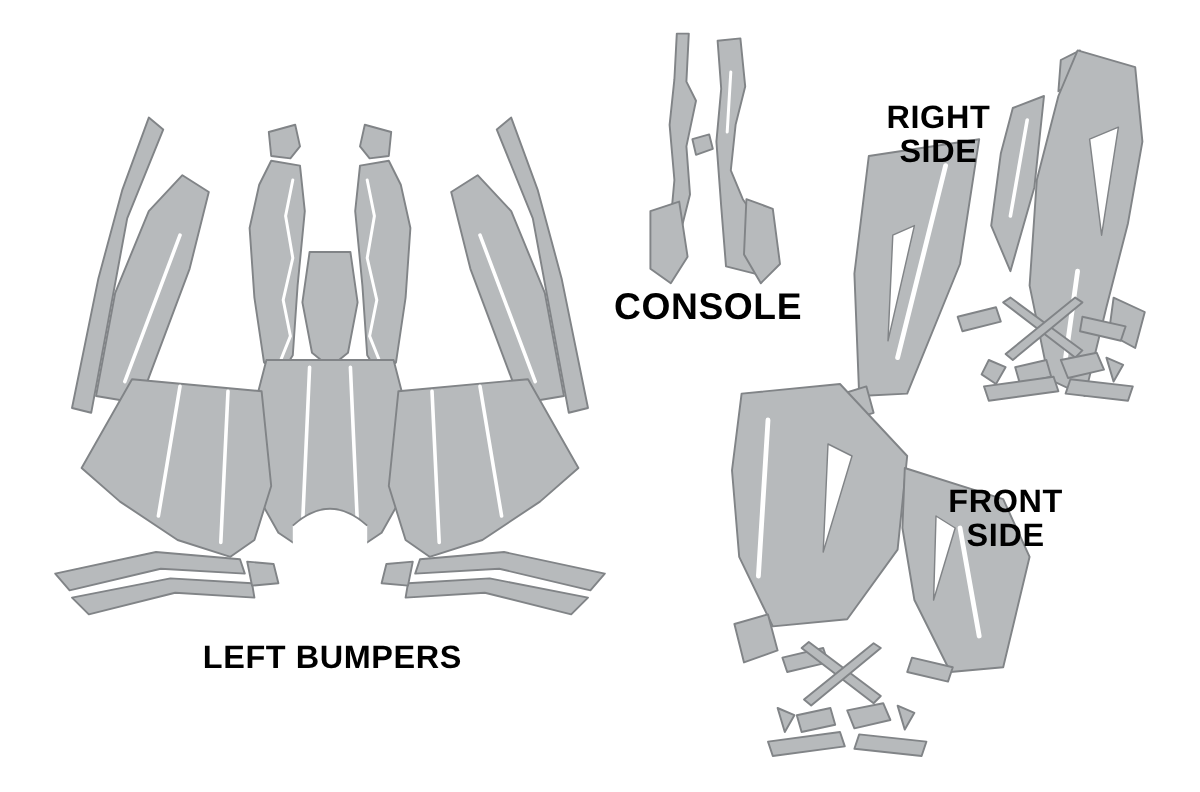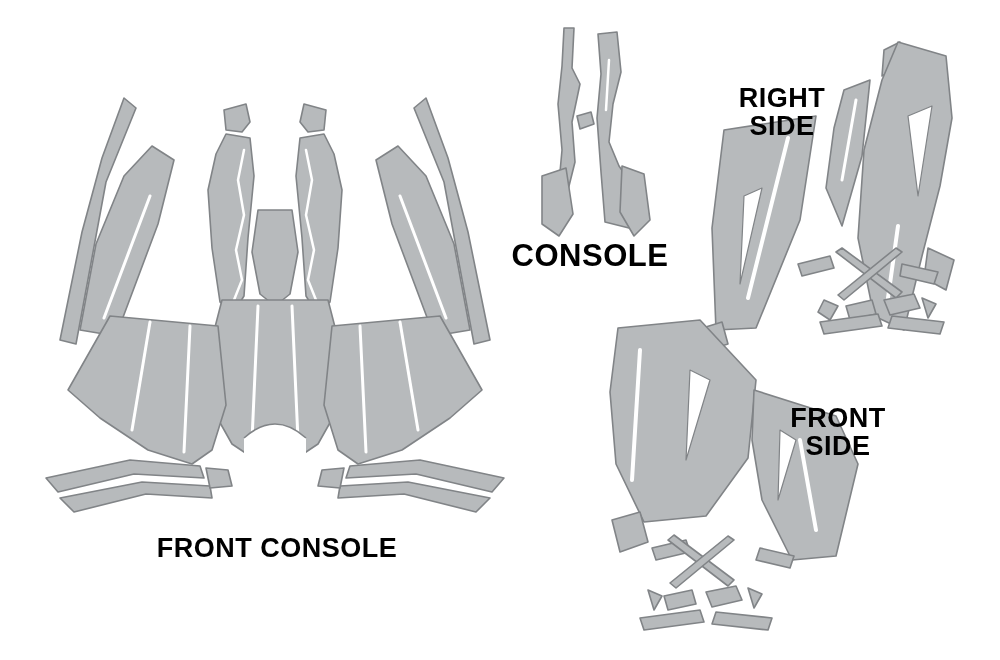--- a/index.html
+++ b/index.html
@@ -141,21 +141,21 @@
       <path class="piece" d="M664,596 L692,590 L696,604 L668,610 Z"></path>
       <path class="piece" d="M706,592 L736,586 L742,600 L712,607 Z"></path>
       <path class="piece" d="M648,590 L662,596 L654,610 Z"></path>
       <path class="piece" d="M748,588 L762,594 L754,608 Z"></path>
       <path class="piece" d="M640,618 L700,610 L704,622 L644,630 Z"></path>
       <path class="piece" d="M716,612 L772,618 L768,630 L712,624 Z"></path>
     </g>
   </svg>
 
   <div class="label label-front" style="left:277px;top:533px;">
-    <div>FRONT CONSOLE</div>
+    <div>LEFT BUMPERS</div>
   </div>
 
   <div class="label label-console" style="left:590px;top:243px;">
     <div>CONSOLE</div>
   </div>
 
   <div class="label label-side" style="left:782px;top:84px;">
     <div>RIGHT</div>
     <div>SIDE</div>
   </div>

